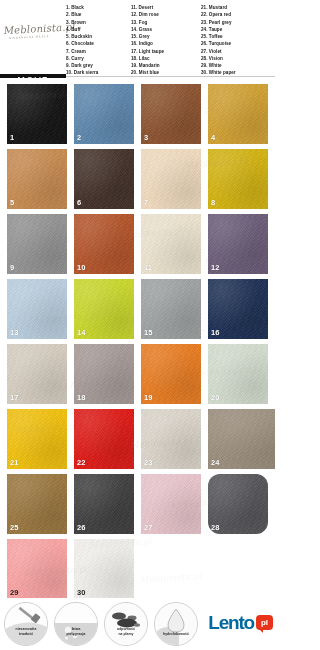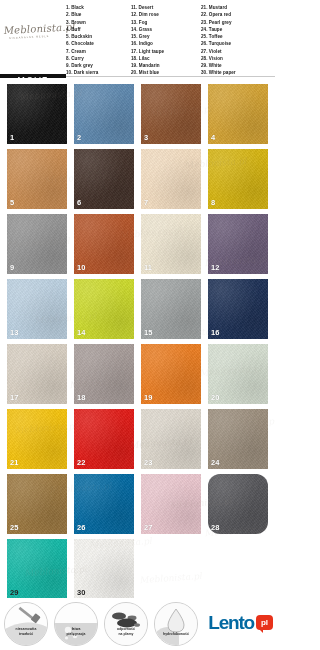--- a/index.html
+++ b/index.html
@@ -393,36 +393,36 @@
       </div>
       <div class="swatch" style="background: rgb(243, 194, 13);">
         <div class="swatch-num num-light">21</div>
       </div>
       <div class="swatch" style="background: rgb(224, 27, 23);">
         <div class="swatch-num num-light">22</div>
       </div>
       <div class="swatch" style="background: rgb(221, 215, 204);">
         <div class="swatch-num num-light">23</div>
       </div>
-      <div class="swatch" style="background: rgb(156, 142, 125);">
+      <div class="swatch" style="background: rgb(156, 142, 125); padding-left: 44px;">
         <div class="swatch-num num-light">24</div>
       </div>
       <div class="swatch" style="background: rgb(156, 120, 64);">
         <div class="swatch-num num-light">25</div>
       </div>
-      <div class="swatch" style="background: #0369a1;">
+      <div class="swatch" style="background: #404040;">
         <div class="swatch-num num-light">26</div>
       </div>
       <div class="swatch" style="background: rgb(233, 198, 205); text-decoration: underline;">
         <div class="swatch-num num-light">27</div>
       </div>
       <div class="swatch" style="background: rgb(86, 86, 90); border-radius: 12px;">
         <div class="swatch-num num-light">28</div>
       </div>
-      <div class="swatch" style="background: #14b8a6;">
+      <div class="swatch" style="background: #fca5a5;">
         <div class="swatch-num num-dark">29</div>
       </div>
       <div class="swatch" style="background: rgb(243, 242, 238);">
         <div class="swatch-num num-dark">30</div>
       </div>
     </div>
   <div class="watermark-layer" id="watermark-layer">
       <div class="wm" style="left: 20px; top: 12px; opacity: 0.55;">Meblonista.pl</div>
       <div class="wm" style="left: 150px; top: 28px; opacity: 0.35;">Meblonista.pl</div>
       <div class="wm" style="left: 45px; top: 95px; opacity: 0.35;">Meblonista.pl</div>

